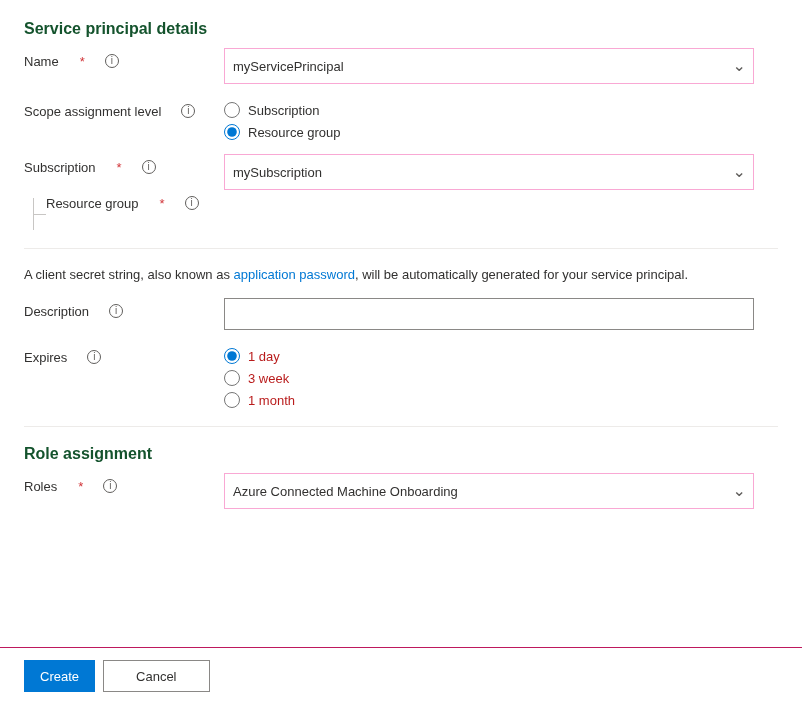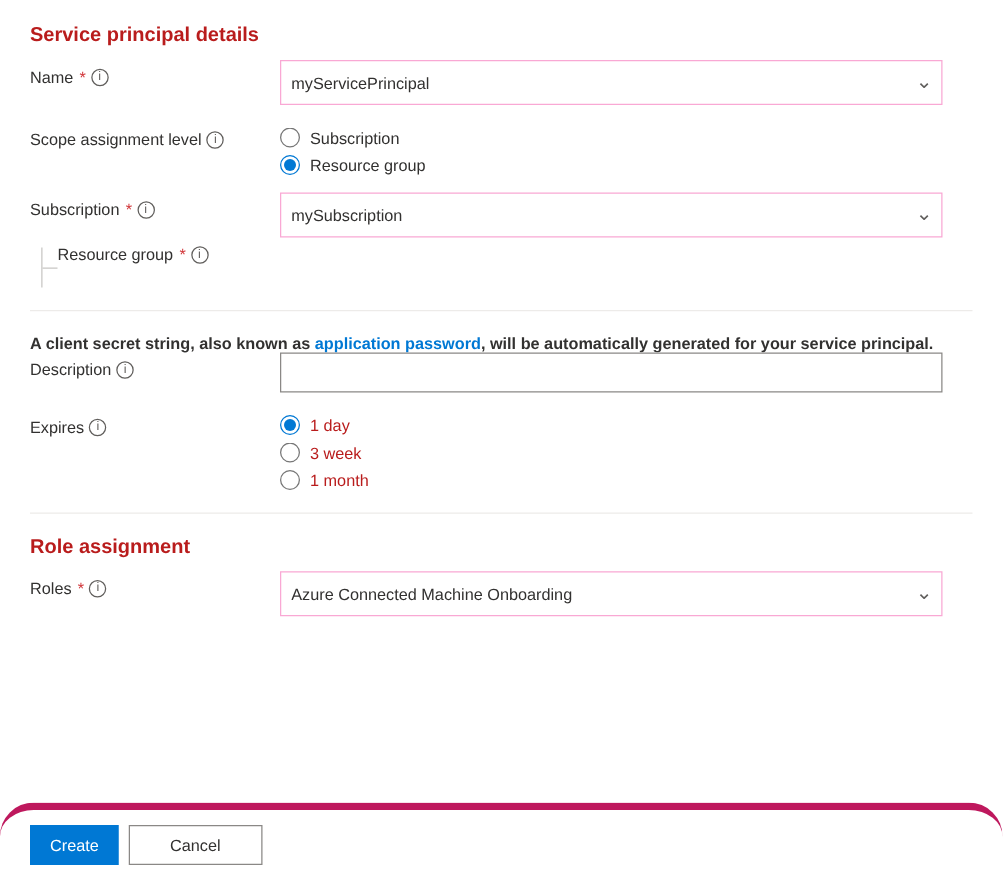--- a/index.html
+++ b/index.html
@@ -10,42 +10,41 @@
       background: #fff;
       width: 802px;
       min-height: 704px;
     }
     .page-container {
       padding: 20px 24px 0 24px;
     }
     .section-title {
       font-size: 16px;
       font-weight: 600;
-      color: #b91c1c;
+      color: #14532d;
       margin-bottom: 10px;
     }
     .description-text {
       font-size: 13px;
       color: #323130;
       margin-bottom: 18px;
     }
     .form-row {
       display: flex;
       align-items: flex-start;
       margin-bottom: 14px;
     }
     .form-label {
       width: 200px;
       min-width: 200px;
       padding-top: 6px;
       font-size: 13px;
       color: #323130;
       display: flex;
-      align-items: center;
-      gap: 4px;
+      gap: 20px;
     }
     .form-label .required {
       color: #d13438;
       margin-left: 1px;
     }
     .info-icon {
       display: inline-flex;
       align-items: center;
       justify-content: center;
       width: 14px;
@@ -131,46 +130,45 @@
       border: 1px solid #8a8886;
       padding: 5px 8px;
       font-size: 13px;
       color: #323130;
       height: 32px;
       outline: none;
     }
     .client-secret-desc {
       font-size: 13px;
       color: #323130;
-      font-weight: bold;
+      margin-bottom: 16px;
     }
     .client-secret-desc a {
       color: #0078d4;
       text-decoration: none;
     }
     .role-assignment-desc {
       font-size: 13px;
       color: #323130;
       margin-bottom: 16px;
     }
     .role-assignment-desc a {
       color: #0078d4;
       text-decoration: none;
     }
     .footer {
       position: fixed;
       bottom: 0;
       left: 0;
       width: 802px;
       background: #fff;
-      border-top: 6px solid #be185d;
+      border-top: 1px solid #be185d;
       padding: 12px 24px;
       display: flex;
       gap: 8px;
-      border-radius: 27px;
     }
     .btn-primary {
       background: #0078d4;
       color: #fff;
       border: none;
       padding: 6px 16px;
       font-size: 13px;
       cursor: pointer;
       height: 32px;
     }

